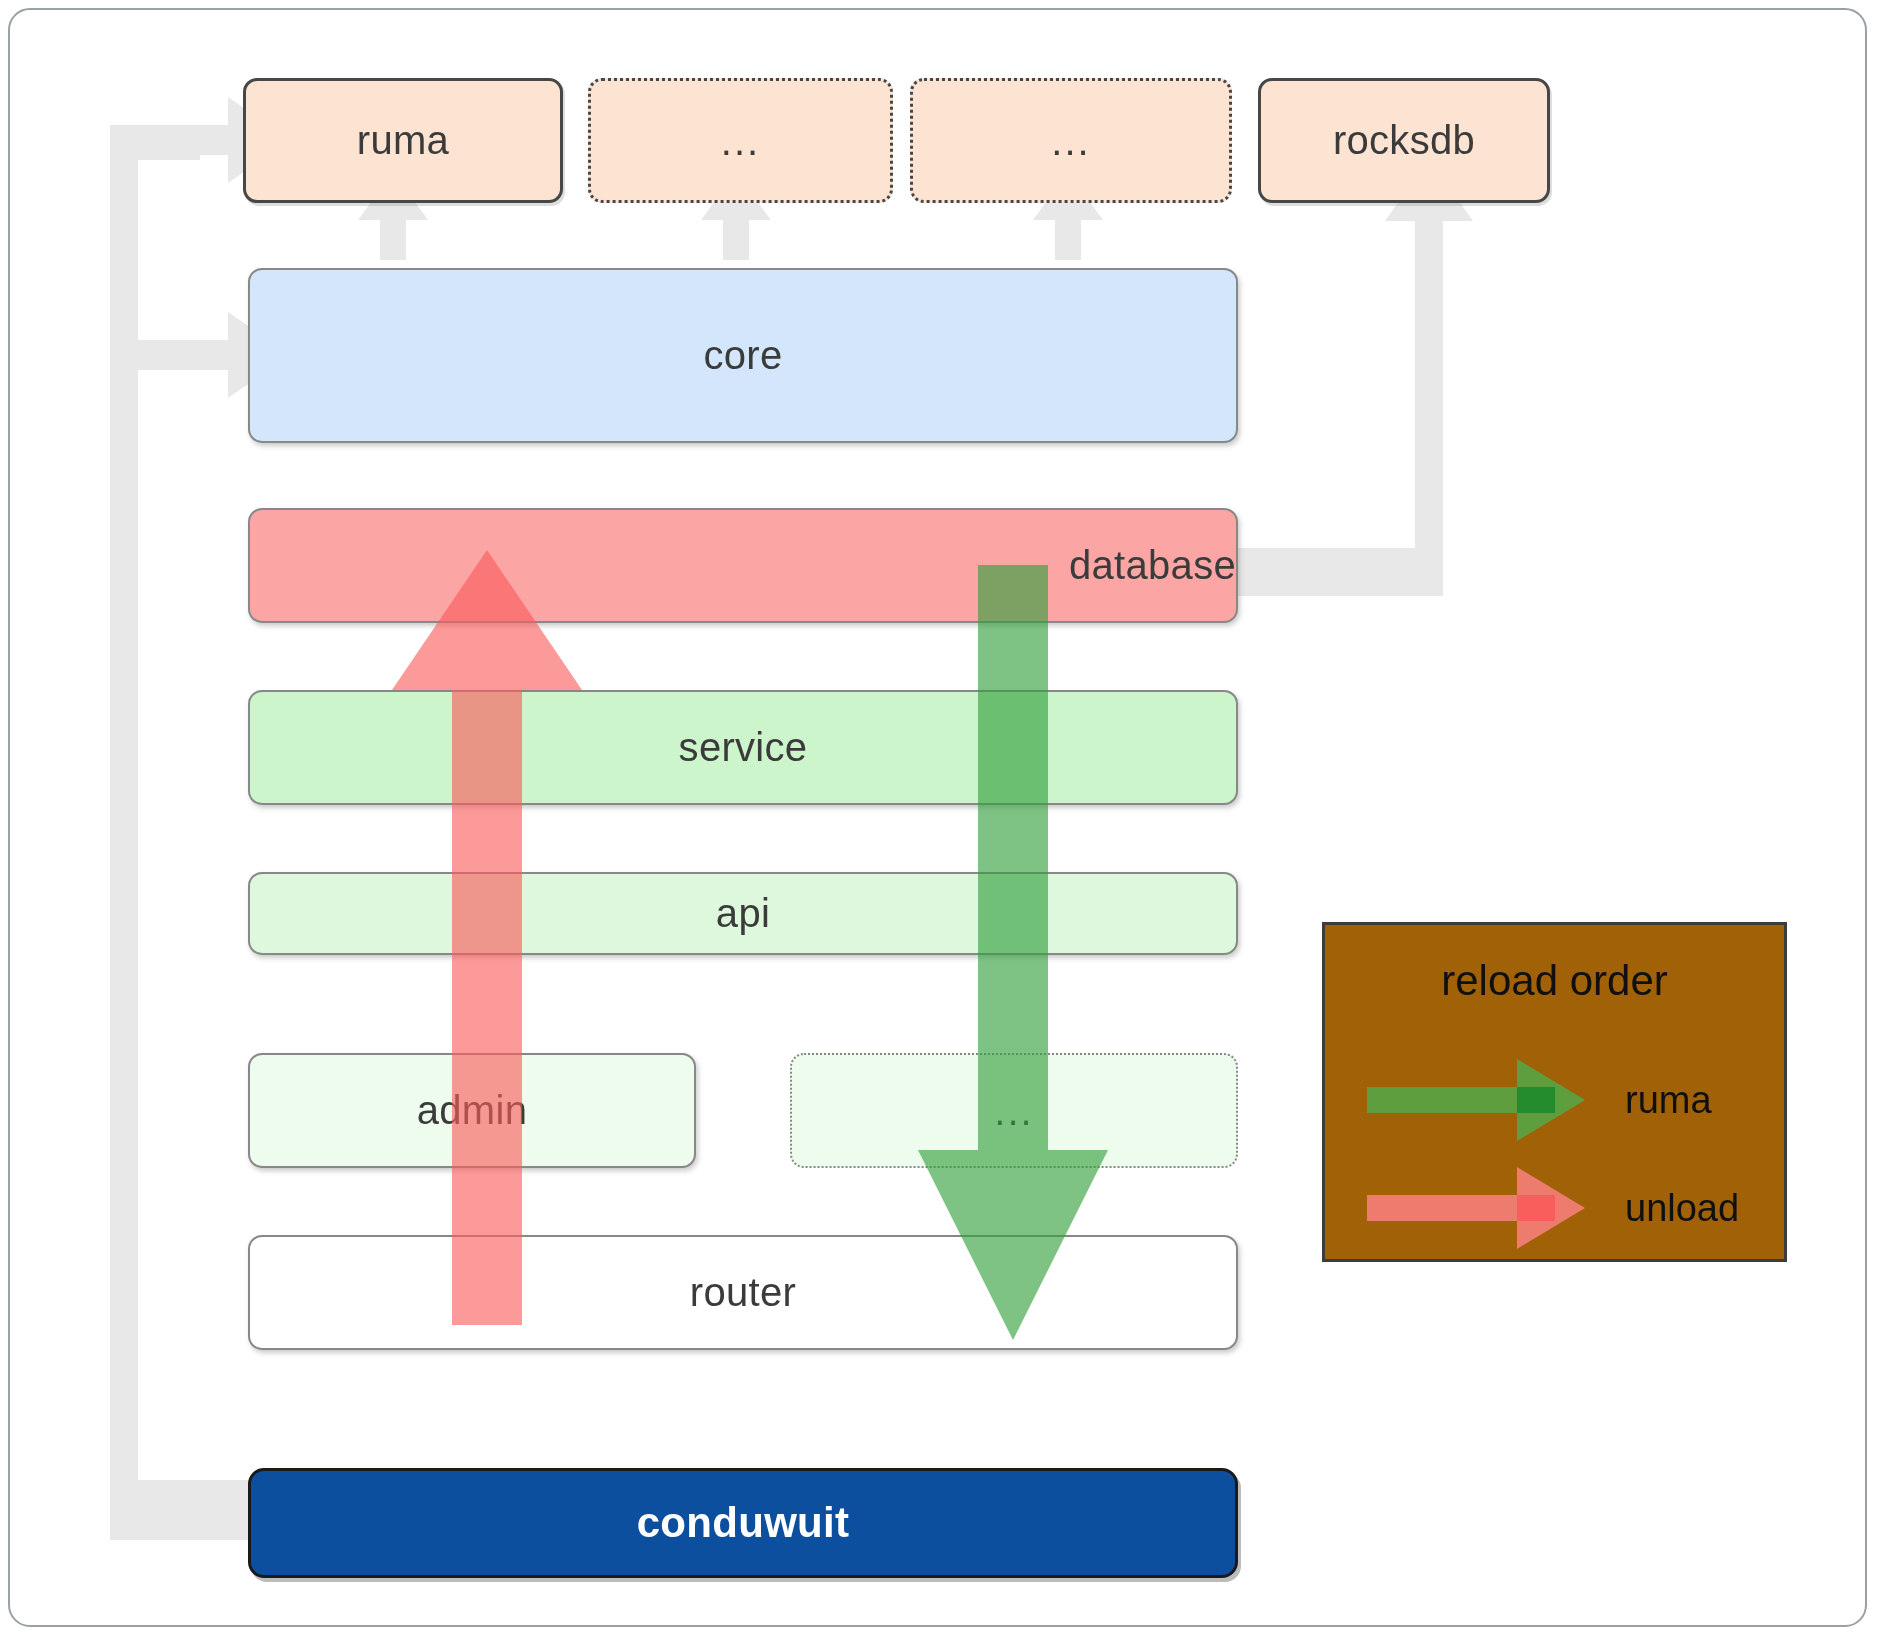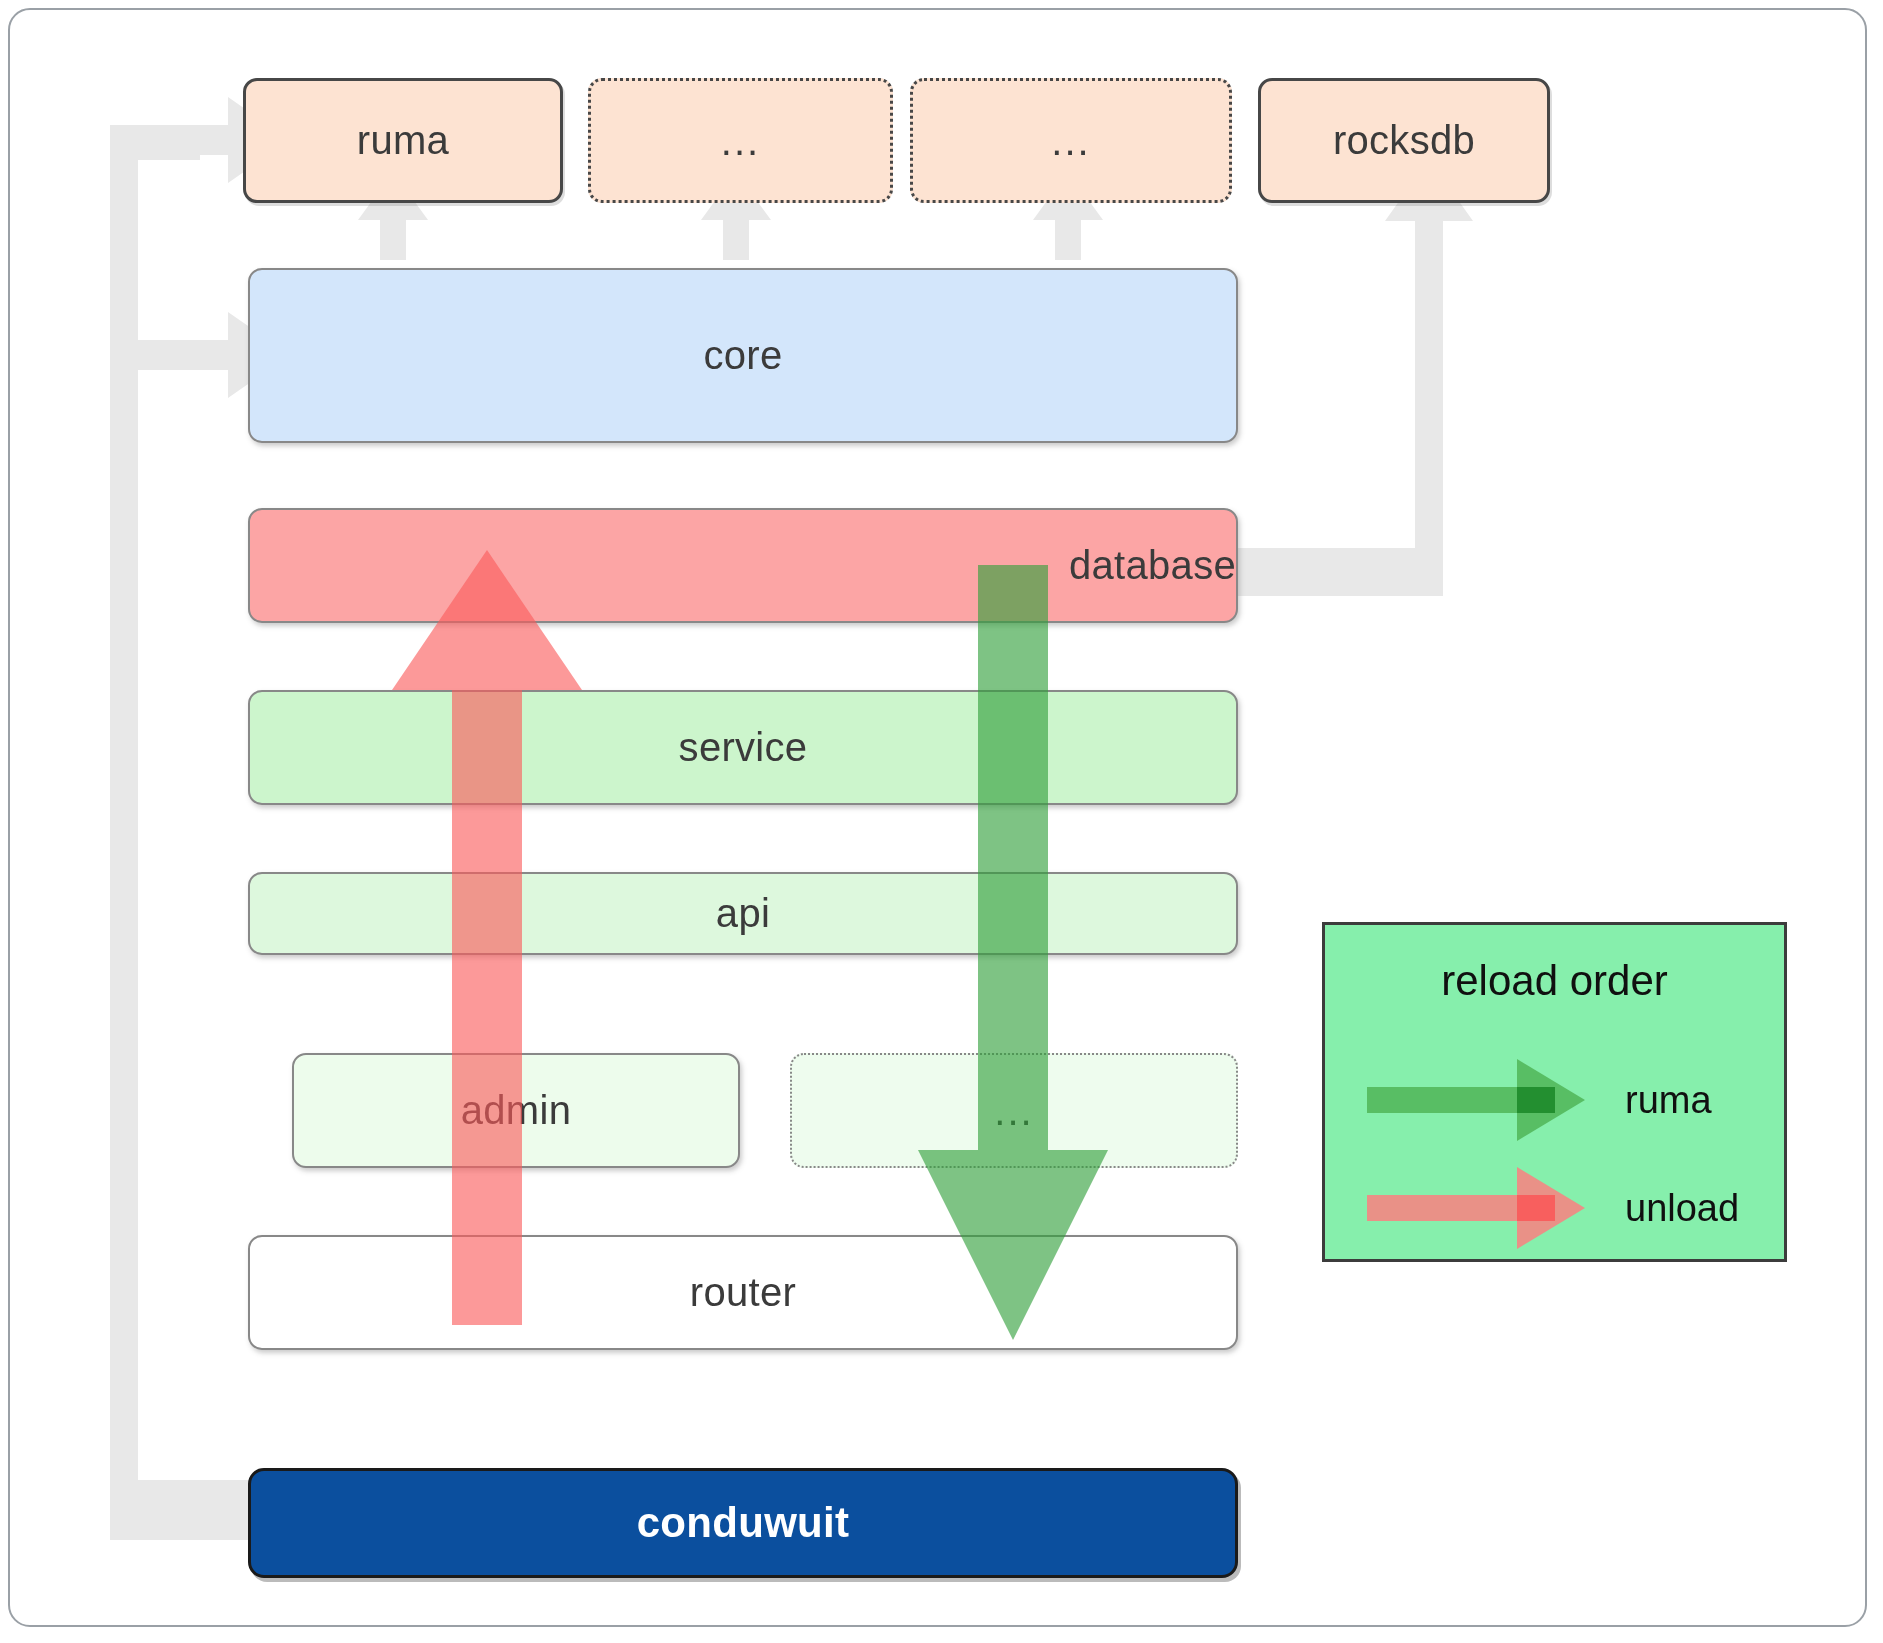--- a/index.html
+++ b/index.html
@@ -83,21 +83,21 @@
   #wires { position: absolute; left:0; top:0; width:1883px; height:1643px; pointer-events:none; }
   #flows { position: absolute; left:0; top:0; width:1883px; height:1643px; pointer-events:none; }
 
   
   #legend {
     position: absolute;
     left: 1322px;
     top: 922px;
     width: 465px;
     height: 340px;
-    background: #86efac;
+    background: #a16207;
     border: 3px solid #3c3c3c;
     box-sizing: border-box;
   }
   #legend-title {
     position: absolute;
     top: 32px; left: 0; right: 0;
     text-align: center;
     font-size: 42px;
     color: #101010;
   }
@@ -161,21 +161,21 @@
   </div>
 
   <div class="box layer layer-service" style="left:248px; top:690px; width:990px; height:115px;">
     <span>service</span>
   </div>
 
   <div class="box layer layer-api" style="left:248px; top:872px; width:990px; height:83px;">
     <span>api</span>
   </div>
 
-  <div class="box layer layer-admin" style="left:248px; top:1053px; width:448px; height:115px;margin-left:44px;">
+  <div class="box layer layer-admin" style="left:248px; top:1053px; width:448px; height:115px;">
     <span>admin</span>
   </div>
 
   <div class="box layer layer-dots" style="left:790px; top:1053px; width:448px; height:115px;">
     <span class="dots">...</span>
   </div>
 
   <div class="box layer layer-router" style="left:248px; top:1235px; width:990px; height:115px;">
     <span>router</span>
   </div>

